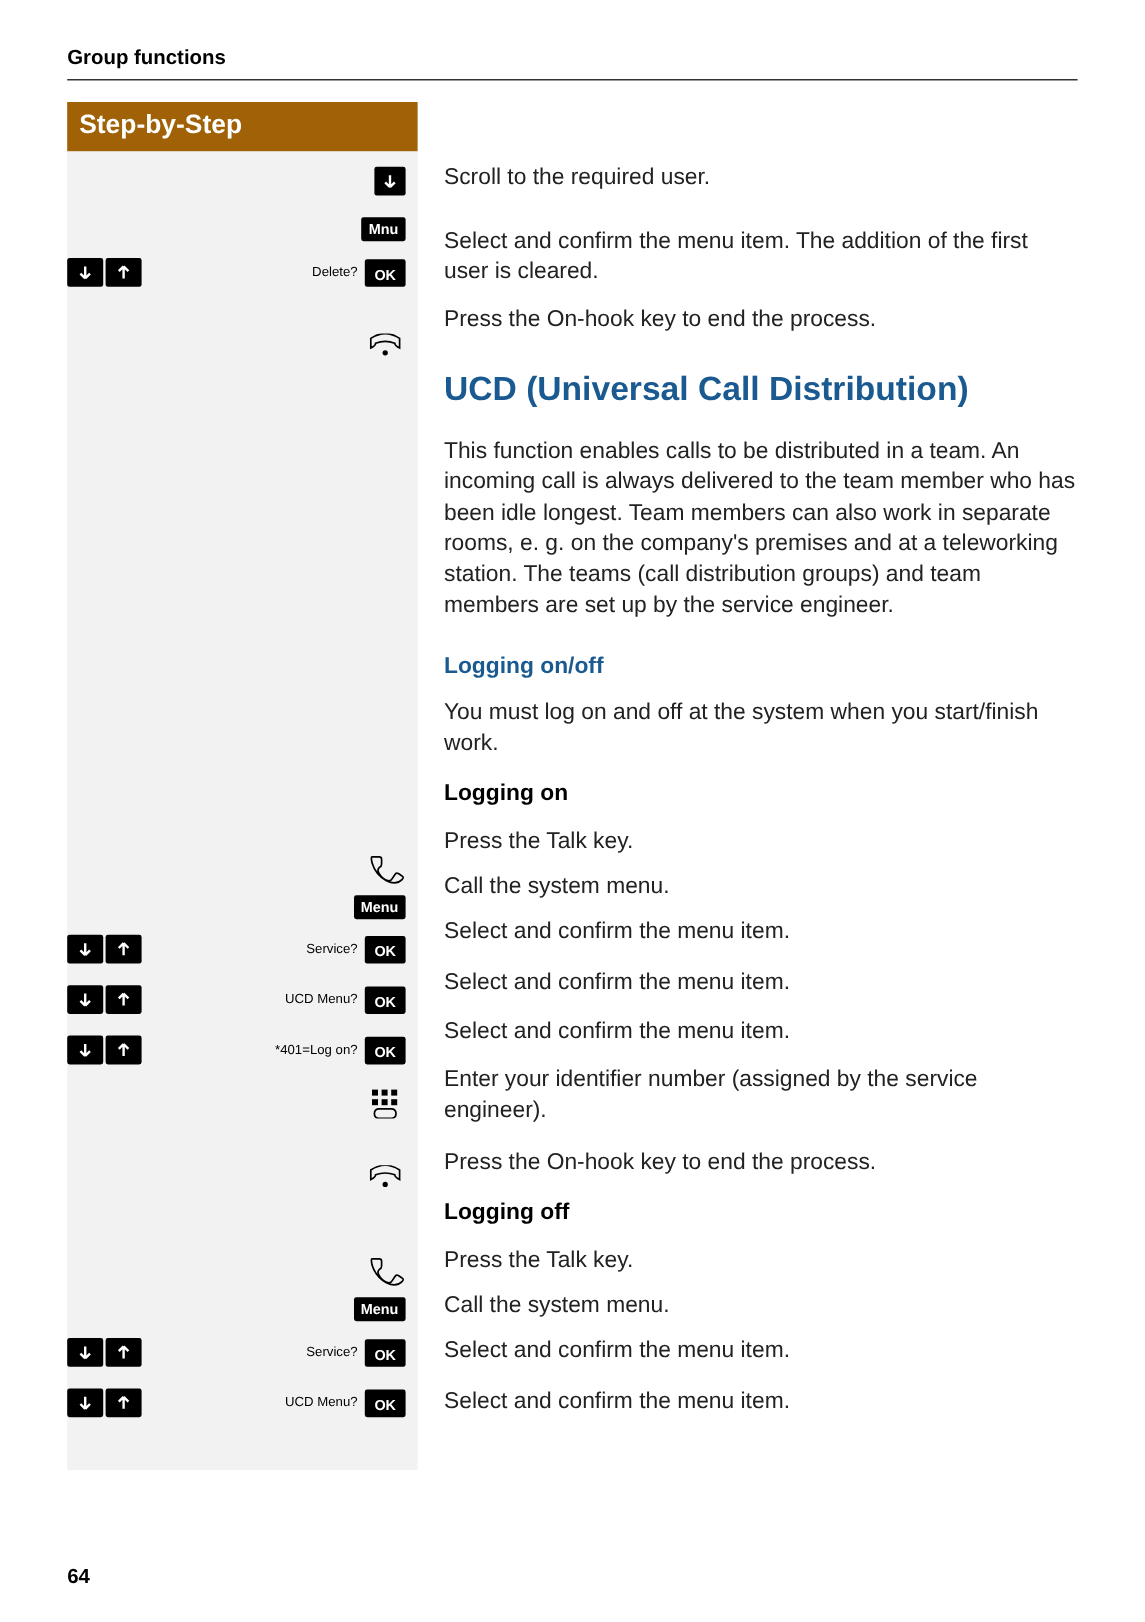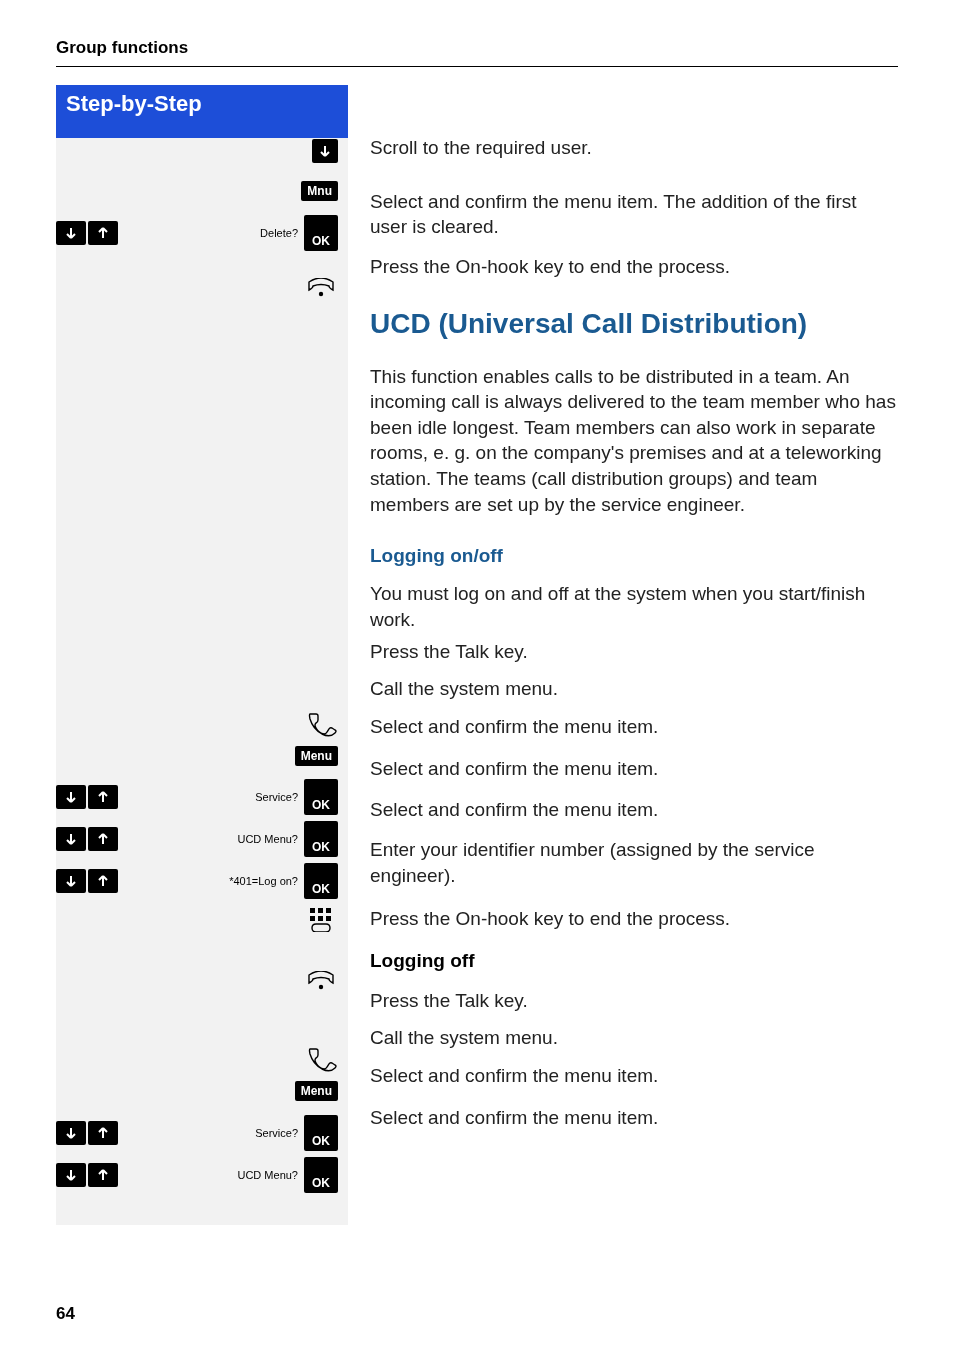--- a/index.html
+++ b/index.html
@@ -27,25 +27,25 @@
   }
   .left-col {
     width: 292px;
     flex-shrink: 0;
     background: #f2f2f2;
     position: relative;
     min-height: 1140px;
     padding-bottom: 40px;
   }
   .step-header {
-    background: #1d4ed8;
+    background: #a16207;
     color: #fff;
     font-weight: bold;
     font-size: 22px;
-    padding: 6px 10px 21px 10px;
+    padding: 6px 10px 9px 10px;
     font-family: Arial, Helvetica, sans-serif;
   }
   .right-col {
     flex: 1;
     padding-left: 22px;
   }
   .nav-keys {
     display: flex;
     gap: 2px;
     margin-right: auto;
@@ -75,21 +75,21 @@
   }
   .menu-item-label {
     font-size: 11px;
     color: #000;
   }
   .btn {
     background: #000;
     color: #fff;
     font-size: 12px;
     font-weight: bold;
-    padding: 19px 8px 3px 8px;
+    padding: 6px 8px 3px 8px;
     border-radius: 2px;
     display: inline-flex;
     align-items: center;
     min-height: 18px;
   }
   .btn.menu { font-size: 12px; padding: 3px 6px; }
   .icon-box {
     width: 34px;
     height: 28px;
     display: inline-flex;
@@ -346,20 +346,21 @@
       <div class="paragraph">Select and confirm the menu item. The addition of the first user is cleared.</div>
       <div style="height:14px;"></div>
       <div class="paragraph">Press the On-hook key to end the process.</div>
 
       <div class="h2-title">UCD (Universal Call Distribution)</div>
       <div class="paragraph">This function enables calls to be distributed in a team. An incoming call is always delivered to the team member who has been idle longest. Team members can also work in separate rooms, e. g. on the company's premises and at a teleworking station. The teams (call distribution groups) and team members are set up by the service engineer.</div>
 
       <div class="h3-title">Logging on/off</div>
       <div class="paragraph">You must log on and off at the system when you start/finish work.</div>
 
+      <div class="h4-title">Logging on</div>
 
       <div style="height:6px;"></div>
       <div class="paragraph">Press the Talk key.</div>
       <div style="height:12px;"></div>
       <div class="paragraph">Call the system menu.</div>
       <div style="height:12px;"></div>
       <div class="paragraph">Select and confirm the menu item.</div>
       <div style="height:16px;"></div>
       <div class="paragraph">Select and confirm the menu item.</div>
       <div style="height:16px;"></div>

